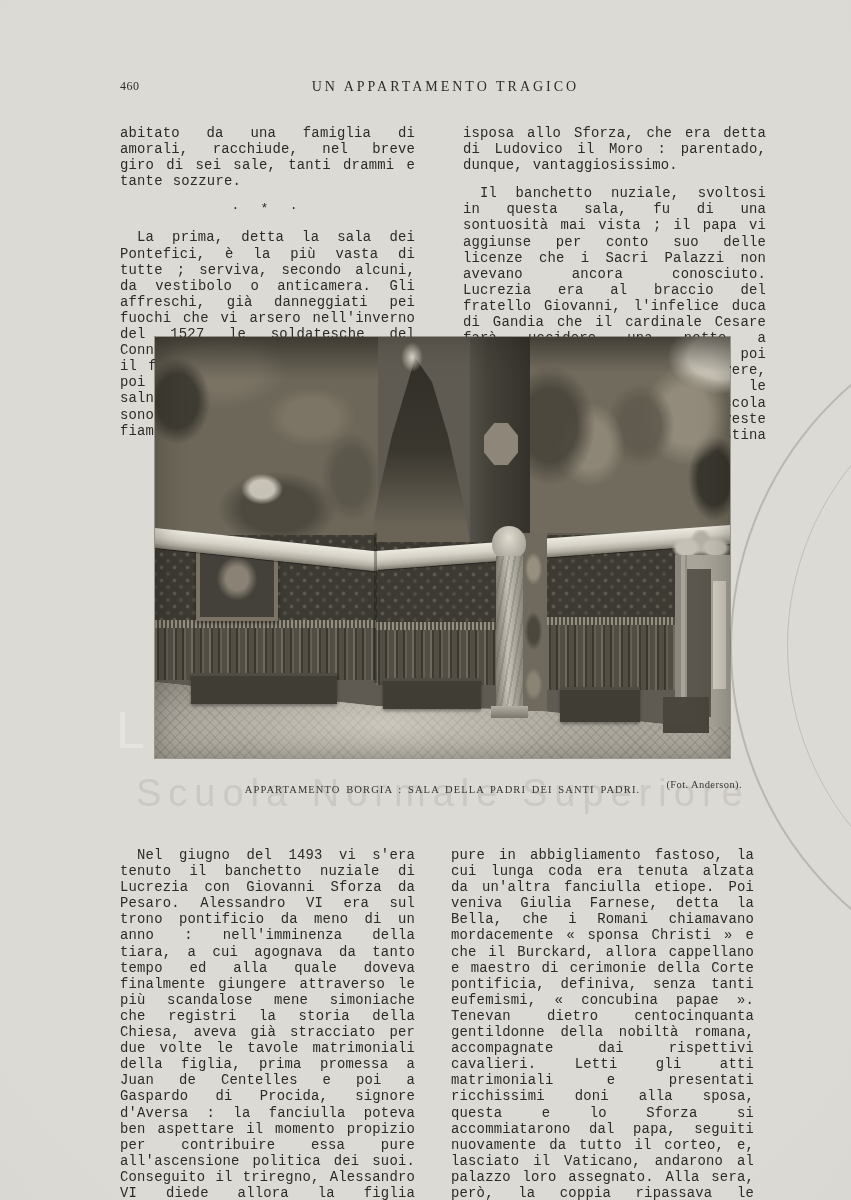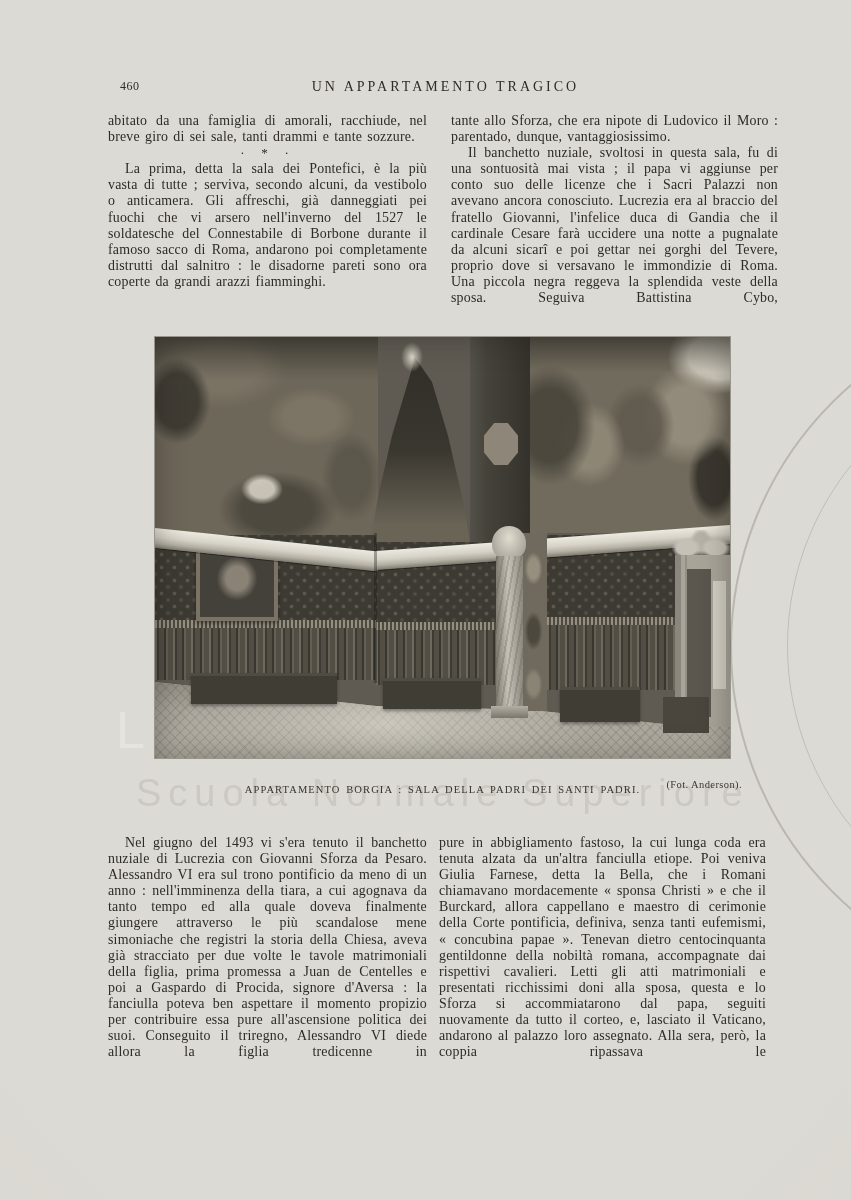--- a/index.html
+++ b/index.html
@@ -23,21 +23,21 @@
   }
   
   .page-number{position:absolute; left:120px; top:79px; font-size:12px; letter-spacing:.5px;}
   .running-title{
     position:absolute; left:0; top:79px; width:100%; text-align:center;
     transform:translateX(20px); font-size:14px; letter-spacing:3px; color:#2f2d29;
   }
   
   .col{position:absolute; text-align:justify; font-size:13.9px; line-height:16.1px;
        letter-spacing:.2px; word-spacing:1.5px;}
-  .col p{margin:0;}
+  .col p{margin:12px;font-family:Liberation Mono, monospace;}
   .col p.indent{text-indent:17px;}
   .col p.cont{text-align-last:justify;}
   .col-tl{left:108px; top:113px; width:319px;}
   .col-tr{left:451px; top:113px; width:327px;}
   .col-bl{left:108px; top:835px; width:319px;}
   .col-br{left:439px; top:835px; width:327px;}
   .asterism{text-align:center; font-size:13px; letter-spacing:6px; margin:10px 0 9px; text-indent:0;}
   
   .photo{
     position:absolute; left:155px; top:337px; width:575px; height:421px;
@@ -163,21 +163,21 @@
   <span class="page-number">460</span>
   <div class="running-title">UN APPARTAMENTO TRAGICO</div>
 
   <div class="col col-tl">
     <p>abitato da una famiglia di amorali, racchiude, nel breve giro di sei sale, tanti drammi e tante sozzure.</p>
     <p class="asterism">· * ·</p>
     <p class="indent">La prima, detta la sala dei Pontefici, è la più vasta di tutte ; serviva, secondo alcuni, da vestibolo o anticamera. Gli affreschi, già danneggiati pei fuochi che vi arsero nell'inverno del 1527 le soldatesche del Connestabile di Borbone durante il famoso sacco di Roma, andarono poi completamente distrutti dal salnitro : le disadorne pareti sono ora coperte da grandi arazzi fiamminghi.</p>
   </div>
 
   <div class="col col-tr">
-    <p>tante allo Sforza, che era nipote di Ludovico il Moro : parentado, dunque, vantaggiosissimo.</p>
+    <p>isposa allo Sforza, che era detta di Ludovico il Moro : parentado, dunque, vantaggiosissimo.</p>
     <p class="indent cont">Il banchetto nuziale, svoltosi in questa sala, fu di una sontuosità mai vista ; il papa vi aggiunse per conto suo delle licenze che i Sacri Palazzi non avevano ancora conosciuto. Lucrezia era al braccio del fratello Giovanni, l'infelice duca di Gandia che il cardinale Cesare farà uccidere una notte a pugnalate da alcuni sicarî e poi gettar nei gorghi del Tevere, proprio dove si versavano le immondizie di Roma. Una piccola negra reggeva la splendida veste della sposa. Seguiva Battistina Cybo,</p>
   </div>
 
   <div class="photo">
     <div class="ly fresco-l"></div>
     <div class="ly vault-arch"></div>
     <div class="ly angel"></div>
     <div class="ly pier"></div>
     <div class="ly medallion"></div>
     <div class="ly fresco-r"></div>

